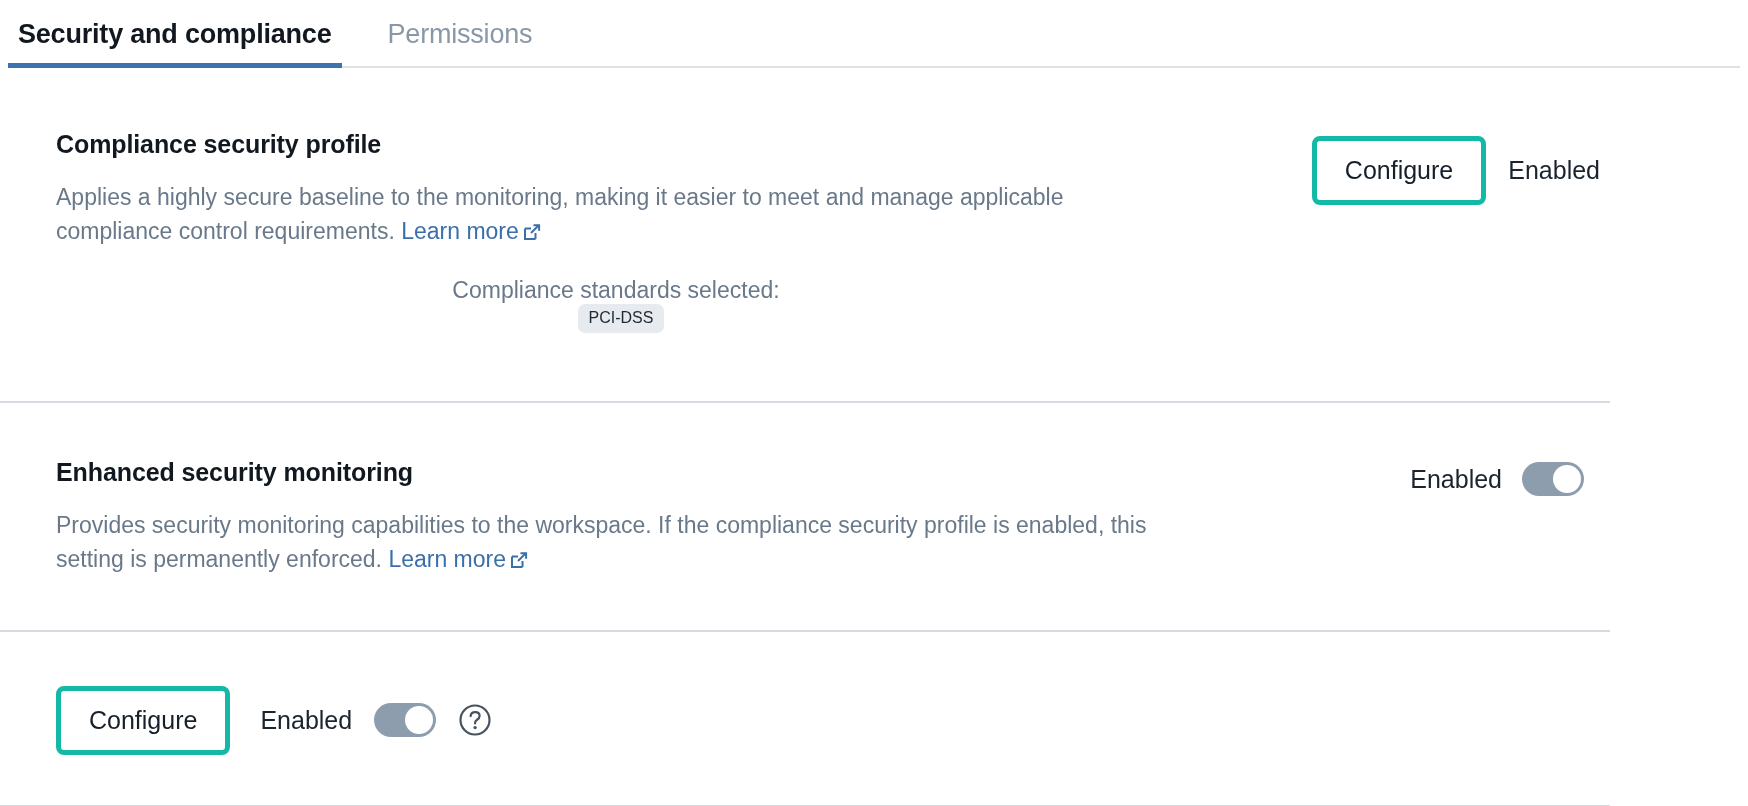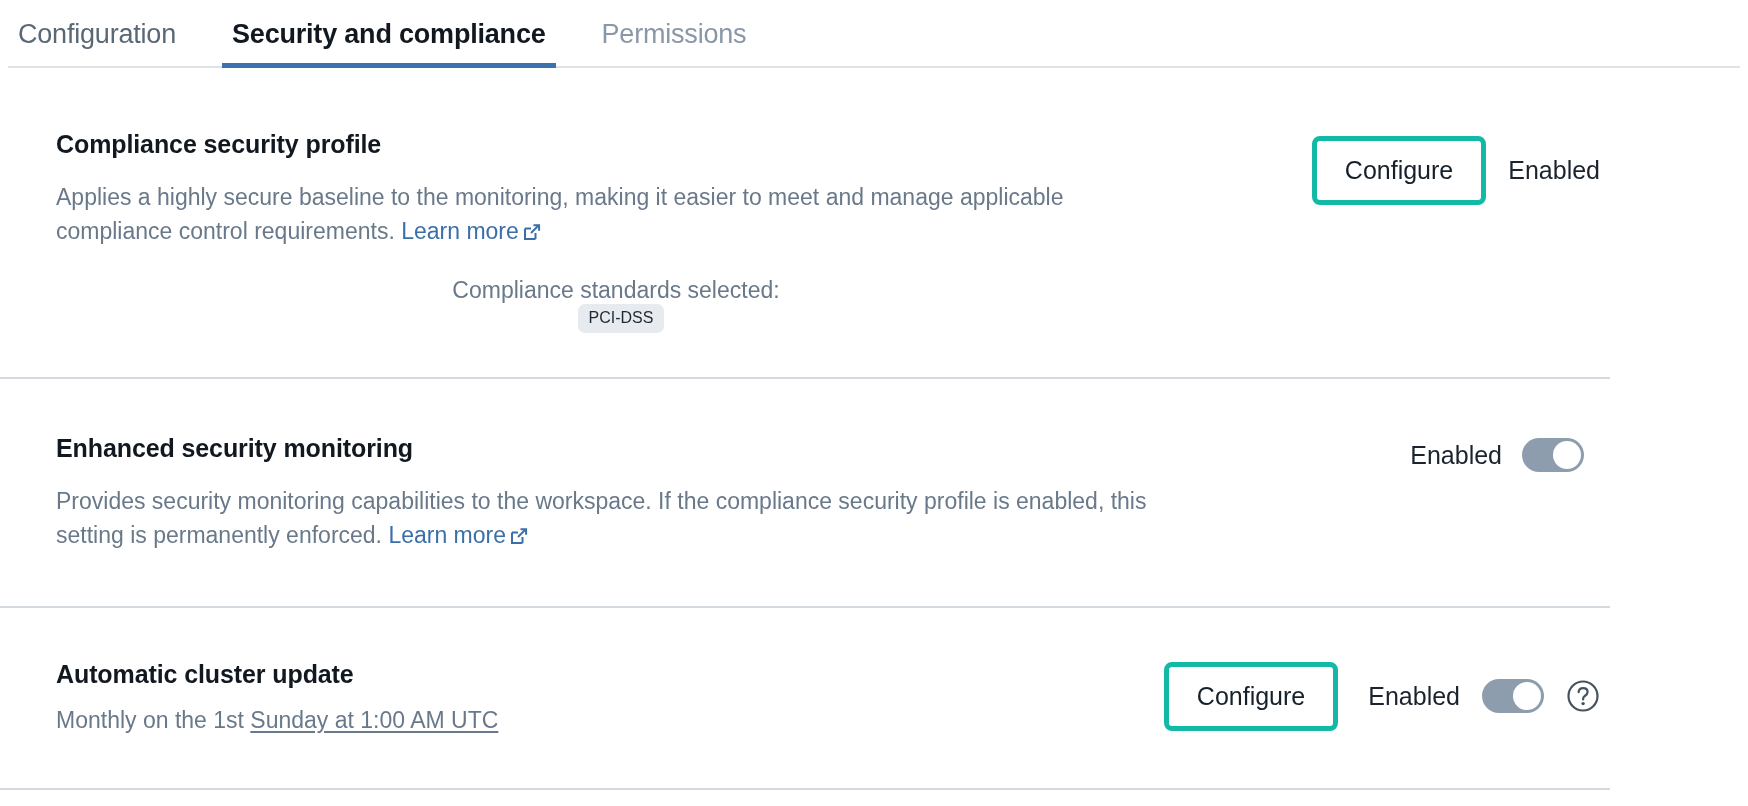--- a/index.html
+++ b/index.html
@@ -174,34 +174,31 @@
     cursor: pointer;
   }
 
   .underlined { text-decoration: underline; text-underline-offset: 3px; }
 </style>
 </head>
 <body>
 
 <div class="tabbar">
   <div class="tabbar-rule"></div>
-  <div class="tab inactive first">
-    <span>Configuration</span>
-  </div>
   <div class="tab active">
     <span>Security and compliance</span>
   </div>
   <div class="tab inactive">
     <span>Permissions</span>
   </div>
 </div>
 
 <div class="content">
 
-  <div class="section" style="padding-top:62px; padding-bottom:44px;">
+  <div class="section" style="padding-top:62px; padding-bottom:68px;">
     <div class="section-inner">
       <div class="sec-left">
         <div class="sec-title">Compliance security profile</div>
         <div class="sec-desc" style="margin-top:22px;">
           <span>Applies a highly secure baseline to the monitoring, making it easier to meet and manage applicable compliance control requirements.</span>
           <a class="link"><span>Learn more</span><span class="ext-icon"><svg width="20" height="20" viewBox="0 0 20 20" fill="none">
                   <path d="M3 6.5V17h10.5" stroke="#3b6fab" stroke-width="2" fill="none"></path>
                   <path d="M3 6.5h6M13.5 17v-6" stroke="#3b6fab" stroke-width="2" fill="none"></path>
                   <path d="M9 11l7.5-7.5" stroke="#3b6fab" stroke-width="2"></path>
                   <path d="M11.5 3.2h5.6v5.6" stroke="#3b6fab" stroke-width="2" fill="none"></path>
@@ -239,26 +236,20 @@
         <span class="toggle">
           <span class="knob"></span>
         </span>
       </div>
     </div>
   </div>
   <div class="divider"></div>
 
   <div class="section" style="padding-top:52px; padding-bottom:50px;">
     <div class="section-inner">
-      <div class="sec-left">
-        <div class="sec-title">Automatic cluster update</div>
-        <div class="sec-desc" style="margin-top:15px;">
-          <span>Monthly on the 1st </span><span class="underlined">Sunday at 1:00 AM UTC</span>
-        </div>
-      </div>
       <div class="sec-right" style="gap:22px; margin-right:148px; margin-top:2px;">
         <button class="btn btn-configure-2">Configure</button>
         <span class="state-label" style="margin-left:8px;">Enabled</span>
         <span class="toggle">
           <span class="knob"></span>
         </span>
         <span class="help-icon">
           <svg width="34" height="34" viewBox="0 0 34 34" fill="none">
             <circle cx="17" cy="17" r="14.5" stroke="#46535f" stroke-width="2.2" fill="none"></circle>
             <path d="M12.6 13.2c0.2-2.6 2.2-4.1 4.6-4.1 2.5 0 4.4 1.5 4.4 3.9 0 2.1-1.3 3-2.8 4-1.2 0.8-1.7 1.5-1.7 2.8v0.6" stroke="#46535f" stroke-width="2.2" fill="none" stroke-linecap="round"></path>

